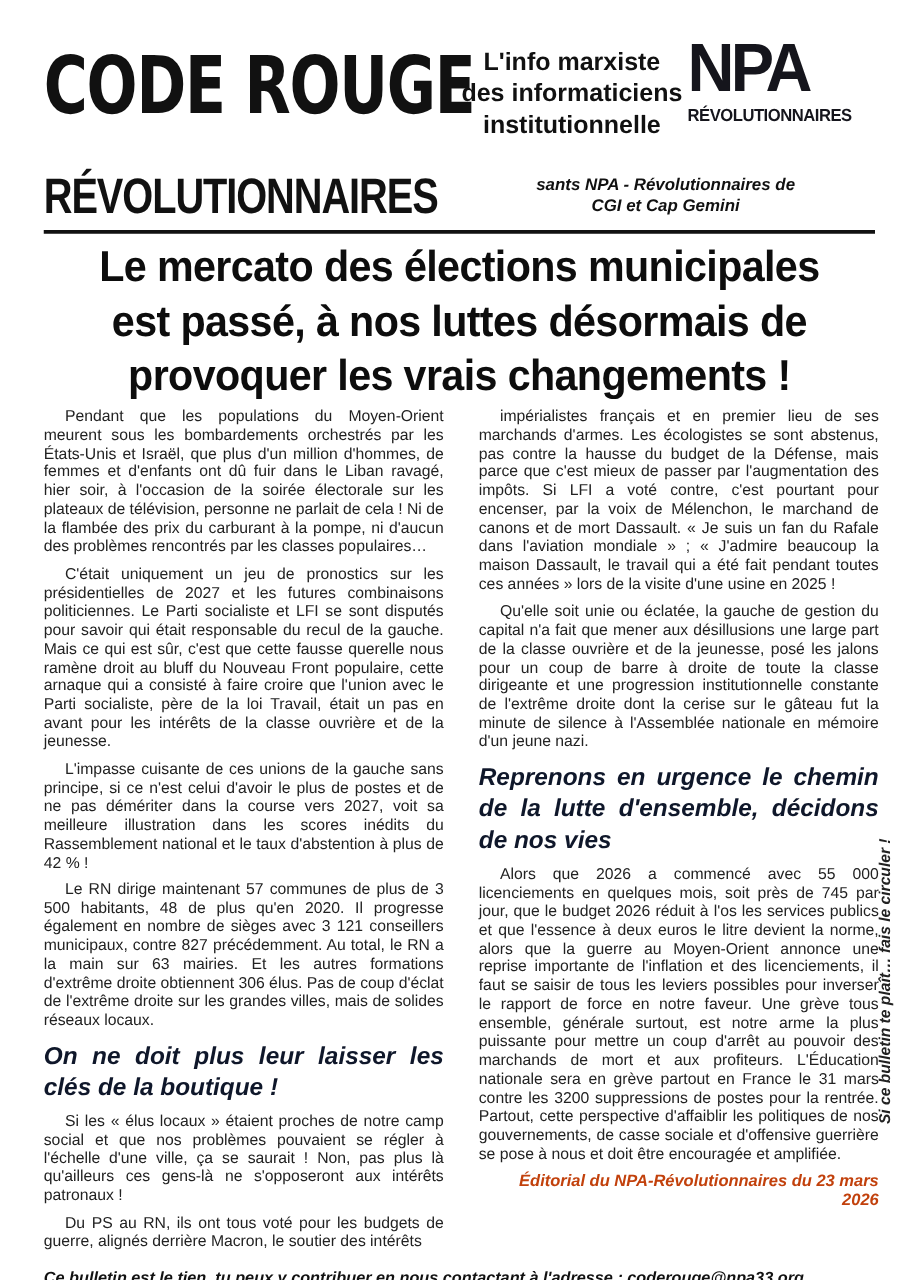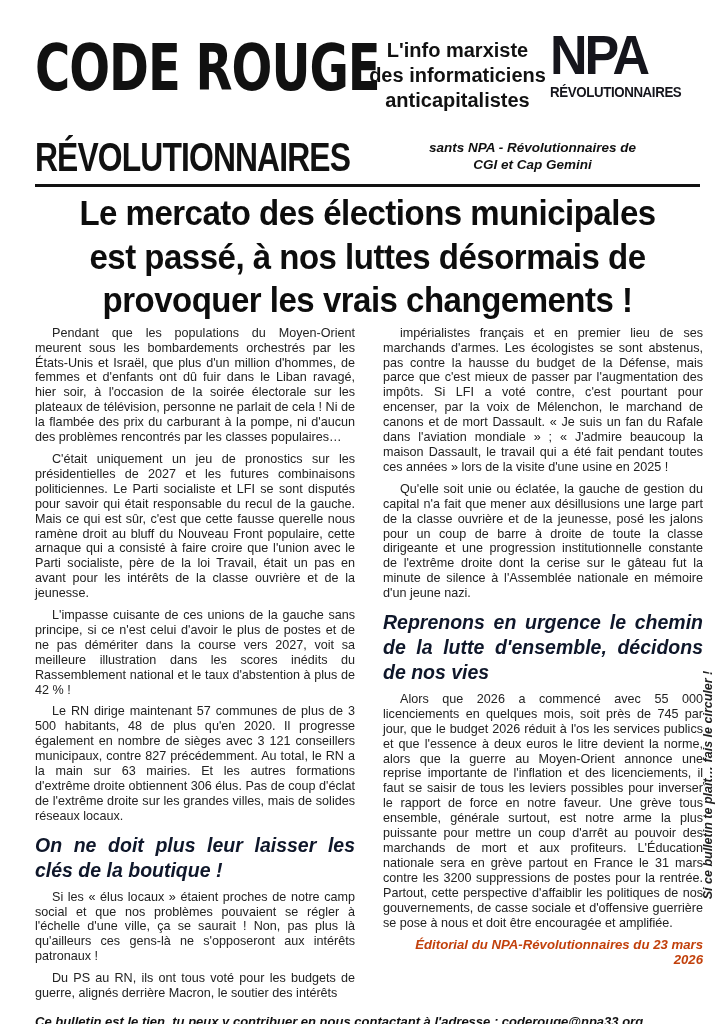--- a/index.html
+++ b/index.html
@@ -102,21 +102,21 @@
   <div class="masthead">
     <div class="mast-left">
       <div class="mast-title">CODE ROUGE</div>
       <div class="mast-subtitle">RÉVOLUTIONNAIRES</div>
     </div>
     <div class="mast-right">
       <div class="mast-top">
         <div class="tagline">
           <span>L'info marxiste</span><br>
           <span>des informaticiens</span><br>
-          <span>anticapitalistes</span>
+          <span>institutionnelle</span>
         </div>
         <div class="npa-logo">
           <div class="npa-name">NPA</div>
           <div class="npa-sub">RÉVOLUTIONNAIRES</div>
         </div>
       </div>
       <div class="bulletin-note">
         <br>
         <span>sants NPA - Révolutionnaires de</span><br>
         <span>CGI et Cap Gemini</span>

